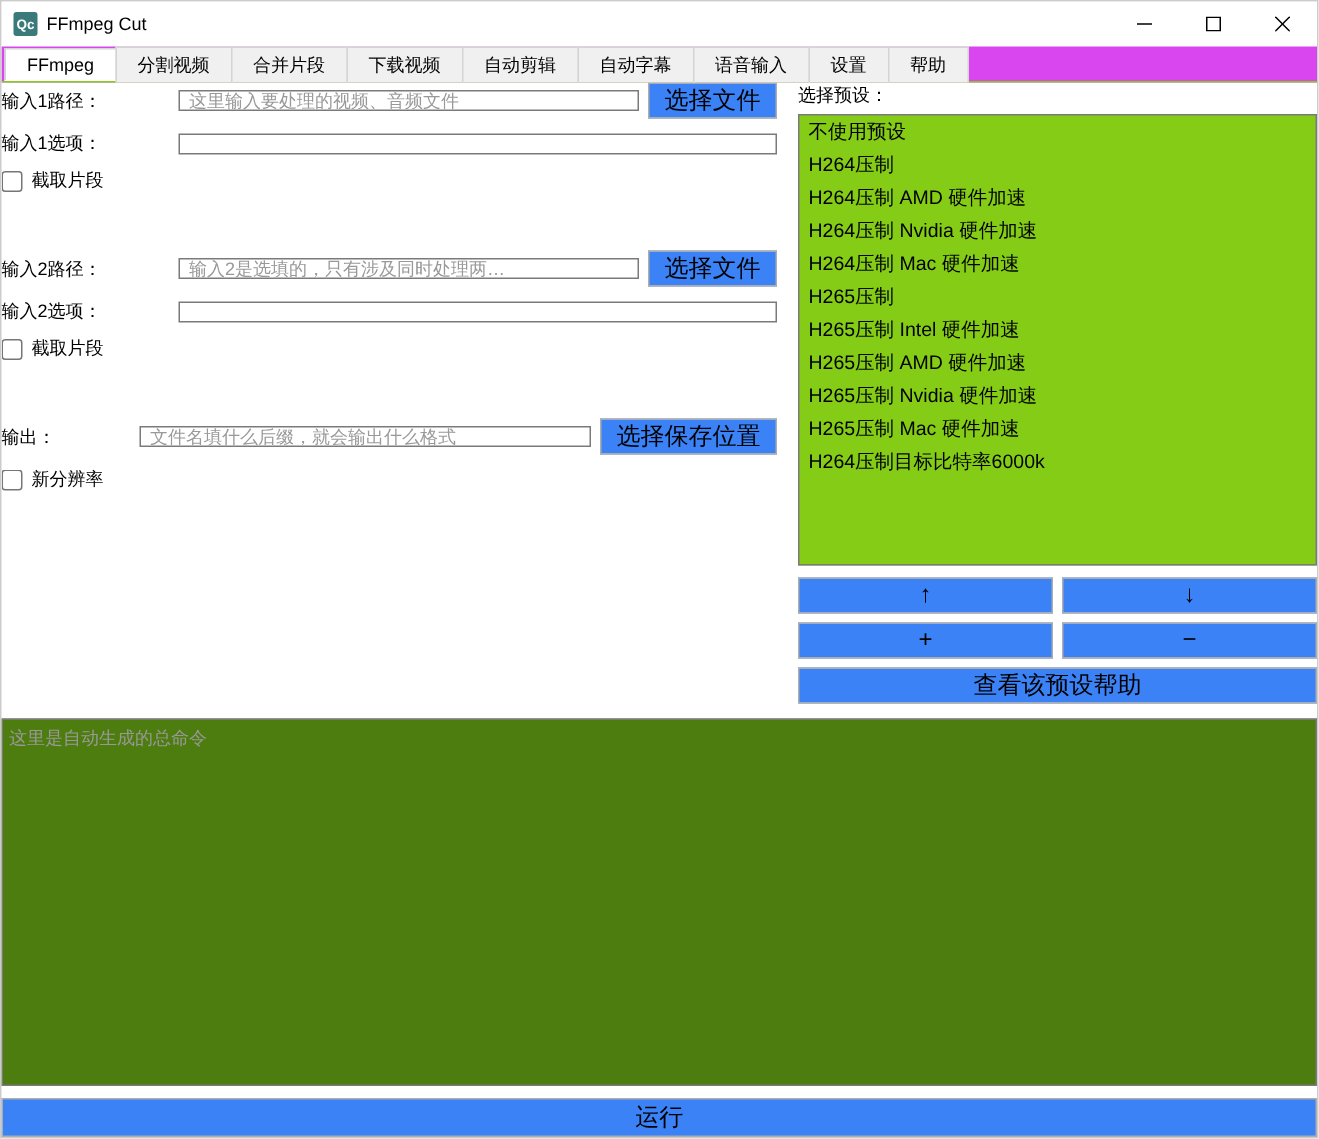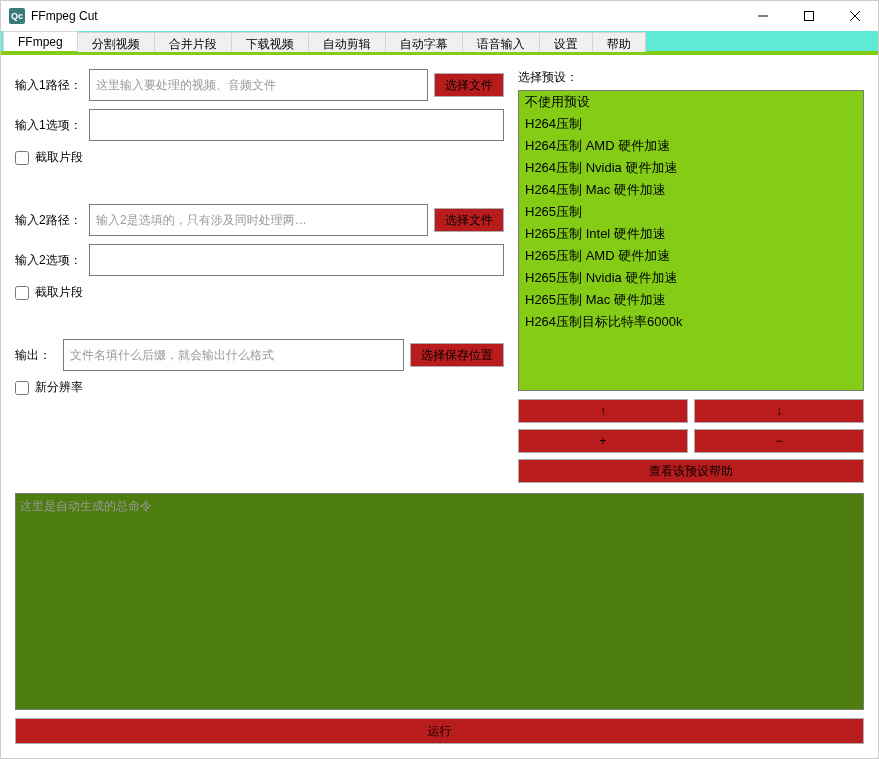--- a/index.html
+++ b/index.html
@@ -4,36 +4,36 @@
 <style>
 * { box-sizing: border-box; margin: 0; padding: 0; }
 body { font-family: "Microsoft YaHei", "Segoe UI", sans-serif; font-size: 12px; background: #fff; width: 879px; height: 759px; overflow: hidden; border: 1px solid #ccc; }
 
 .titlebar { height: 30px; display: flex; align-items: center; padding-left: 8px; background: #fff; }
 .titlebar .icon { width: 16px; height: 16px; background: #3a7a7a; color: #fff; font-size: 9px; font-weight: bold; display: flex; align-items: center; justify-content: center; border-radius: 2px; margin-right: 6px; }
 .titlebar .title { font-size: 12px; color: #000; }
 .titlebar .spacer { flex: 1; }
 .winbtn { width: 46px; height: 30px; display: flex; align-items: center; justify-content: center; font-size: 11px; color: #000; }
 
-.tabbar { height: 24px; display: flex; border-bottom: 4px solid #84cc16; padding-left: 2px; background: #5eead4; }
+.tabbar { height: 24px; display: flex; border-bottom: 1px solid #84cc16; padding-left: 2px; background: #d946ef; align-items: flex-end; }
 .tab { padding: 3px 14px; border: 1px solid #d4d4d4; border-bottom: none; background: #f0f0f0; font-size: 12px; color: #000; margin-right: -1px; position: relative; top: 1px; }
 .tab.active { background: #fff; border-bottom: 1px solid #fff; top: 0px; }
 
-.content { padding: 14px; display: flex; flex-direction: column; height: calc(100% - 54px); }
+.content { display: flex; flex-direction: column; height: calc(100% - 54px); }
 .upper { display: flex; gap: 14px; height: 414px; }
 .leftpane { flex: 1; display: flex; flex-direction: column; gap: 8px; }
 .rightpane { width: 346px; display: flex; flex-direction: column; }
 
 .row { display: flex; align-items: center; gap: 6px; }
 .lbl { width: 68px; font-size: 12px; color: #000; text-align: left; white-space: nowrap; }
 .lbl-short { width: 42px; font-size: 12px; color: #000; }
-input[type=text] { height: 32px; border: 1px solid #7a7a7a; padding: 2px 6px; font-size: 12px; font-family: inherit; background: #fff; }
+input[type=text] { height: 14px; border: 1px solid #7a7a7a; padding: 2px 6px; font-size: 12px; font-family: inherit; background: #fff; margin-left: 44px; }
 input[type=text]::placeholder { color: #999; }
 .pathinput { flex: 1; }
-.btn { height: 24px; background: #b91c1c; border: 1px solid #adadad; padding: 0 10px; font-size: 12px; font-family: inherit; cursor: pointer; }
+.btn { height: 24px; background: #3b82f6; border: 1px solid #adadad; padding: 0 10px; font-size: 16px; font-family: inherit; cursor: pointer; }
 .chk { display: flex; align-items: center; gap: 6px; font-size: 12px; }
 .chk input { width: 14px; height: 14px; }
 textarea { border: 1px solid #7a7a7a; font-size: 12px; font-family: inherit; padding: 4px; resize: none; background: #4d7c0f; }
 textarea::placeholder { color: #999; }
 .gap { height: 22px; }
 
 .preset-label { font-size: 12px; margin-bottom: 4px; }
 .preset-wrap { flex: 1; border: 1px solid #7a7a7a; overflow-y: scroll; background: #84cc16; }
 .preset-item { padding: 2px 6px; font-size: 13px; line-height: 18px; cursor: default; white-space: nowrap; }
 .btnrow { display: flex; gap: 6px; margin-top: 8px; }

